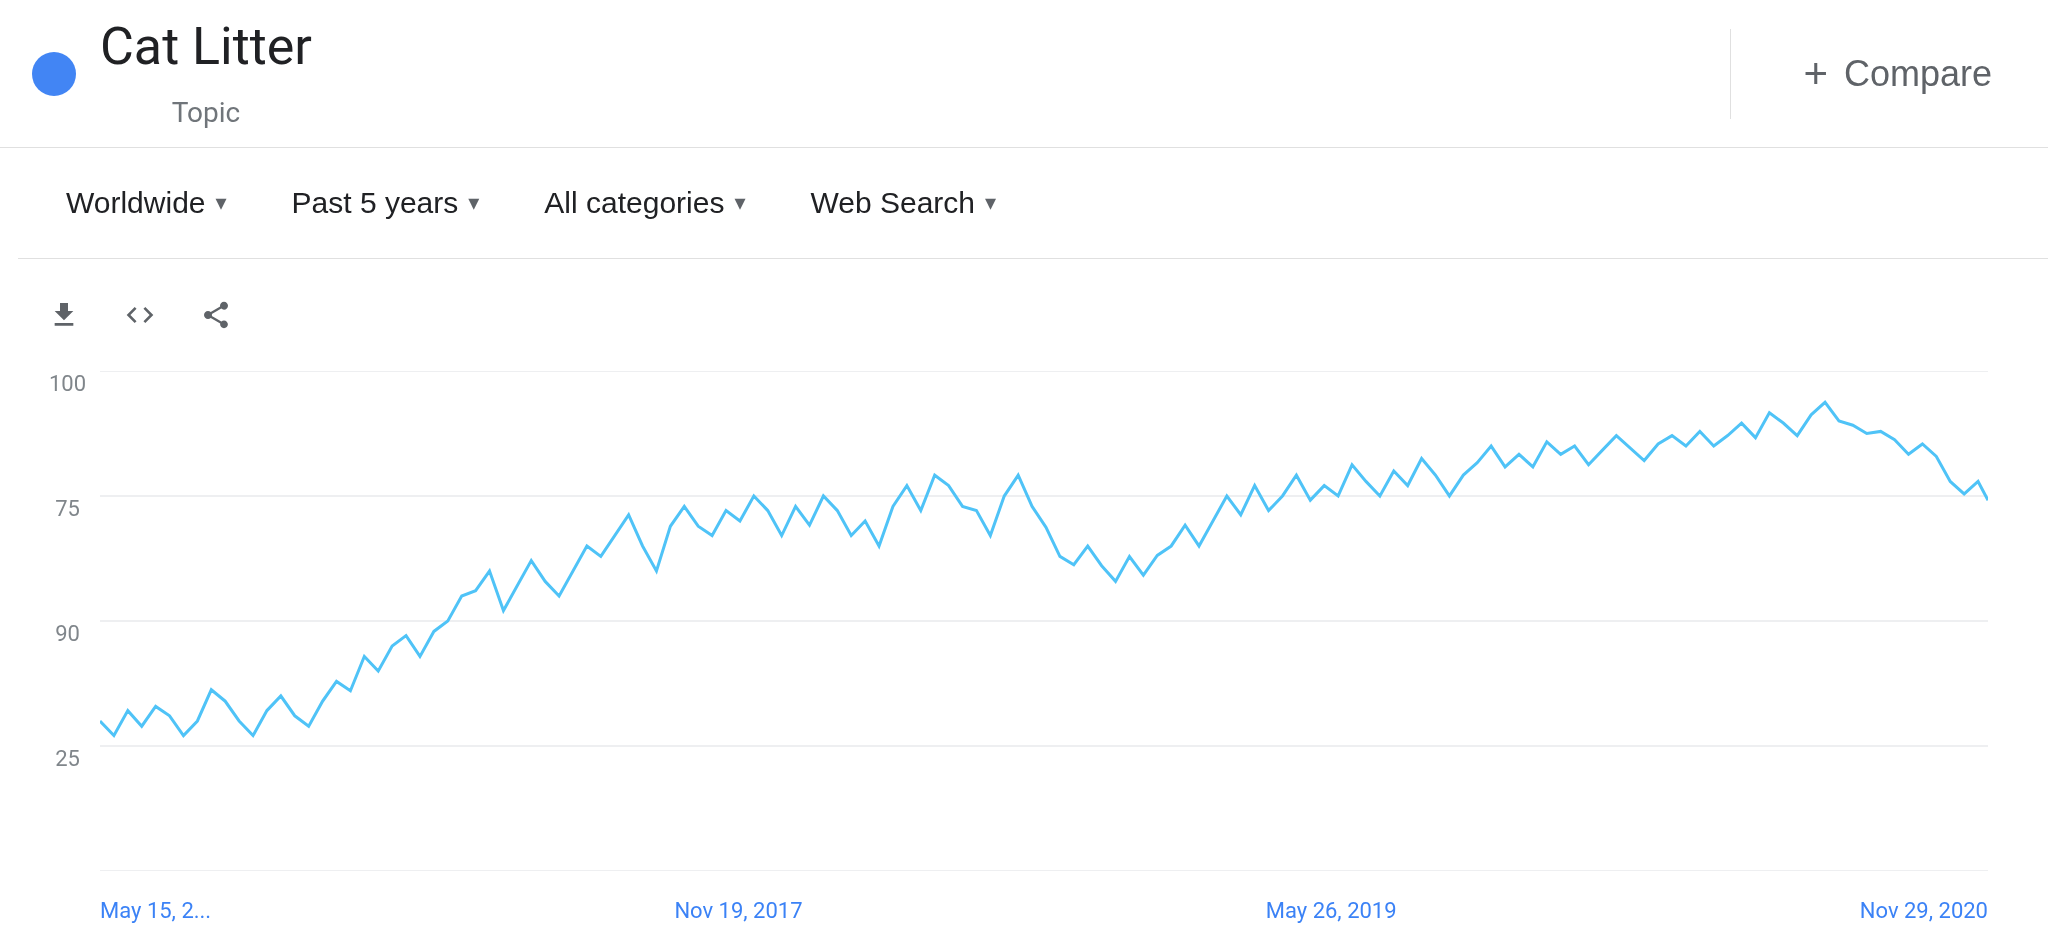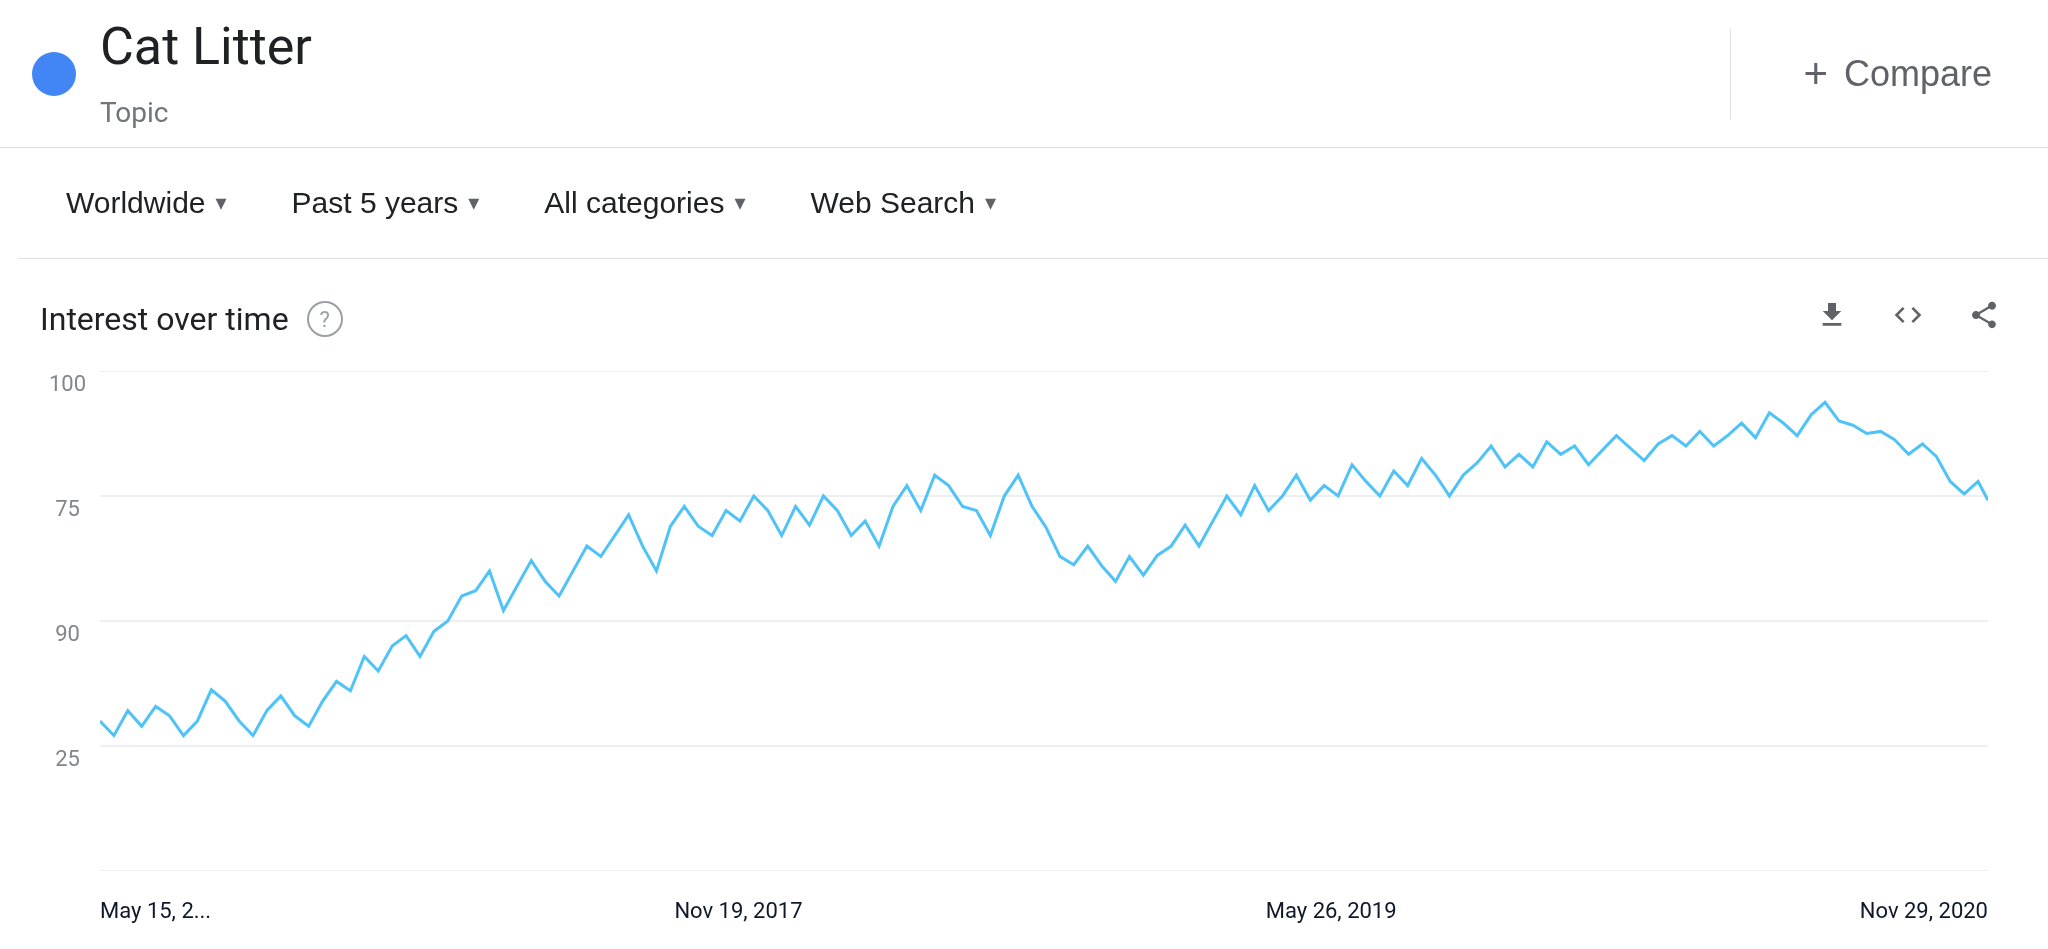--- a/index.html
+++ b/index.html
@@ -35,20 +35,21 @@
     .topic-title {
       font-size: 52px;
       font-weight: 400;
       color: #202124;
       line-height: 1.1;
     }
     .topic-subtitle {
       font-size: 28px;
       color: #70757a;
       margin-top: 20px;
+      text-align: center;
     }
     .header-divider {
       width: 1px;
       height: 90px;
       background: #e0e0e0;
       margin: 0 48px;
     }
     .compare-btn {
       display: flex;
       align-items: center;
@@ -183,21 +184,21 @@
       left: 60px;
       right: 20px;
       height: 55px;
       display: flex;
       justify-content: space-between;
       align-items: flex-end;
       padding-bottom: 8px;
     }
     .x-label {
       font-size: 22px;
-      color: #0f172a;
+      color: #3b82f6;
     }
   </style>
 </head>
 <body>
 
 <div class="header">
   <div class="header-left">
     <div class="blue-dot"></div>
     <div>
       <div class="topic-title">Cat Litter</div>
@@ -228,26 +229,20 @@
   </button>
   <div class="filter-sep"></div>
   <button class="filter-btn">
     <span>Web Search</span>
     <span class="filter-chevron">▾</span>
   </button>
 </div>
 
 <div class="chart-section">
   <div class="chart-header">
-    <div class="chart-title-group">
-      <span class="chart-title">Interest over time</span>
-      <div class="help-icon">
-        <span>?</span>
-      </div>
-    </div>
     <div class="chart-actions">
       <button class="chart-action-btn">
         <svg width="32" height="32" viewBox="0 0 24 24" fill="#5f6368">
           <path d="M19 9h-4V3H9v6H5l7 7 7-7zM5 18v2h14v-2H5z"></path>
         </svg>
       </button>
       <button class="chart-action-btn">
         <svg width="32" height="32" viewBox="0 0 24 24" fill="#5f6368">
           <path d="M9.4 16.6L4.8 12l4.6-4.6L8 6l-6 6 6 6 1.4-1.4zm5.2 0l4.6-4.6-4.6-4.6L16 6l6 6-6 6-1.4-1.4z"></path>
         </svg>

